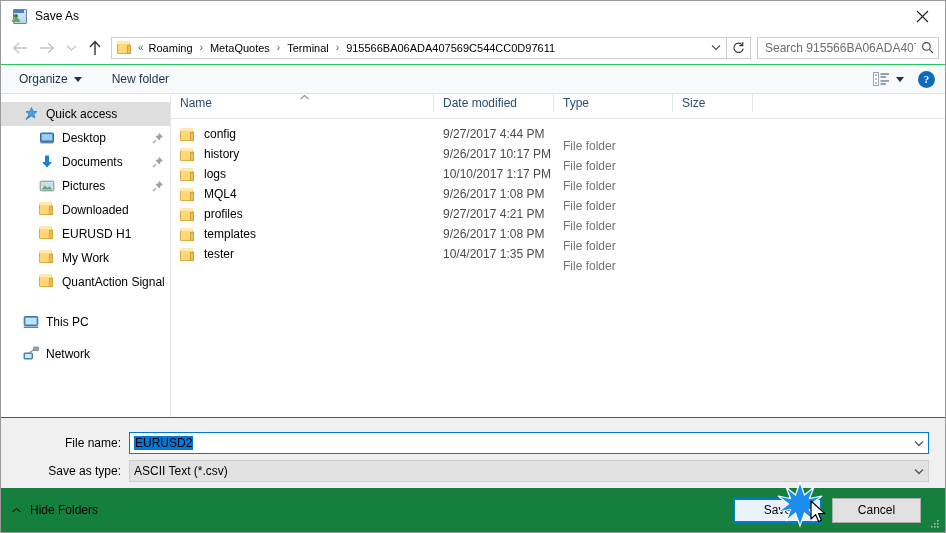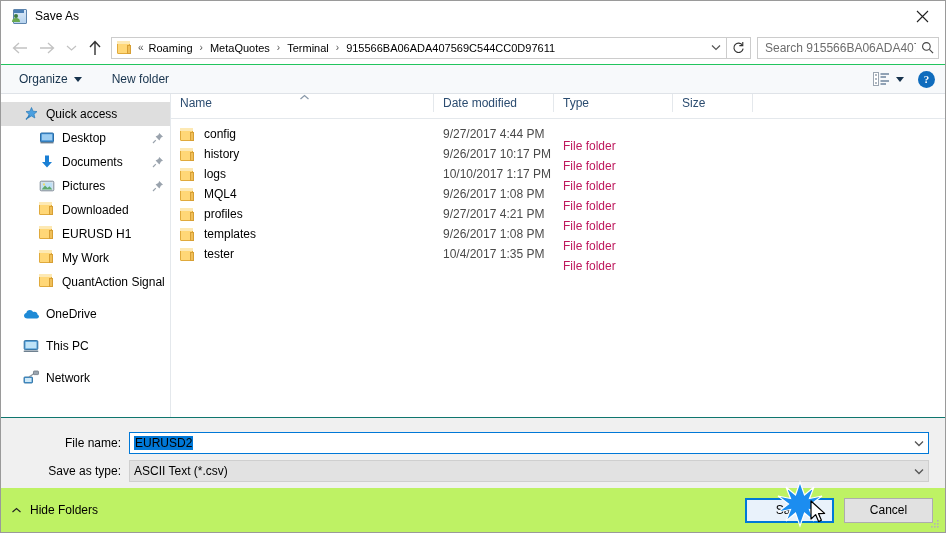--- a/index.html
+++ b/index.html
@@ -331,21 +331,21 @@
   }
   .fcell {
     box-sizing: border-box;
     white-space: nowrap;
     overflow: hidden;
     display: flex;
     align-items: center;
   }
   .fcell.name { padding-left: 9px; gap: 8px; }
   .fcell.date { padding-left: 9px; color: #4a4a4a; }
-  .fcell.type { padding-left: 9px; color: #be185d; margin-top: 24px; }
+  .fcell.type { padding-left: 9px; color: #737373; margin-top: 24px; }
   .fcell.size { padding-left: 9px; color: #4a4a4a; }
 
   
   .bottom {
     background: #f0f0f0;
     padding: 14px 0 0 0;
     min-height: 0;
   }
   .field-row {
     display: flex;
@@ -391,24 +391,24 @@
     padding: 1px 1px;
   }
   .combo .c-arrow {
     width: 18px;
     display: flex; align-items: center; justify-content: center;
   }
 
   
   .footer {
     height: 44px;
-    background: #bef264;
-    display: flex;
-    align-items: center;
-    padding: 0 12px 0 10px;
+    background: #15803d;
+    display: flex;
+    align-items: center;
+    padding: 0 24px 0 10px;
     box-sizing: border-box;
     position: relative;
   }
   .hide-folders {
     display: flex;
     align-items: center;
     gap: 8px;
     font-size: 12px;
     color: #000;
   }
@@ -649,28 +649,20 @@
 
       <div class="side-item lvl1">
         <span class="s-ico">
           <span class="folder"><span class="fback"></span><span class="ftab"></span><span class="fpage"></span></span>
         </span>
         <span class="s-label">QuantAction Signal</span>
       </div>
 
       <div class="side-gap"></div>
 
-      <div class="side-item lvl0">
-        <span class="s-ico">
-          <svg width="16" height="16" viewBox="0 0 16 16">
-            <path d="M4.4 12.4 C2.3 12.4 1 11.2 1 9.7 C1 8.4 2 7.3 3.3 7.1 C3.5 5.3 5 4 6.9 4 C8.3 4 9.5 4.8 10.1 6 C10.5 5.8 11 5.7 11.4 5.7 C13.1 5.7 14.5 7 14.6 8.7 C15.4 9 16 9.8 16 10.6 C16 11.6 15.1 12.4 14 12.4 Z" fill="#1e8ad6"></path>
-          </svg>
-        </span>
-        <span class="s-label">OneDrive</span>
-      </div>
 
       <div class="side-gap"></div>
 
       <div class="side-item lvl0">
         <span class="s-ico">
           <svg width="16" height="16" viewBox="0 0 16 16">
             <rect x="1.2" y="2.6" width="13.6" height="9" rx="1" fill="#4a9ad8" stroke="#2f6f9f" stroke-width="1"></rect>
             <rect x="2.5" y="3.8" width="11" height="6.6" fill="#bfe3f7"></rect>
             <rect x="0.6" y="12.4" width="14.8" height="1.5" rx="0.6" fill="#6e808f"></rect>
           </svg>

